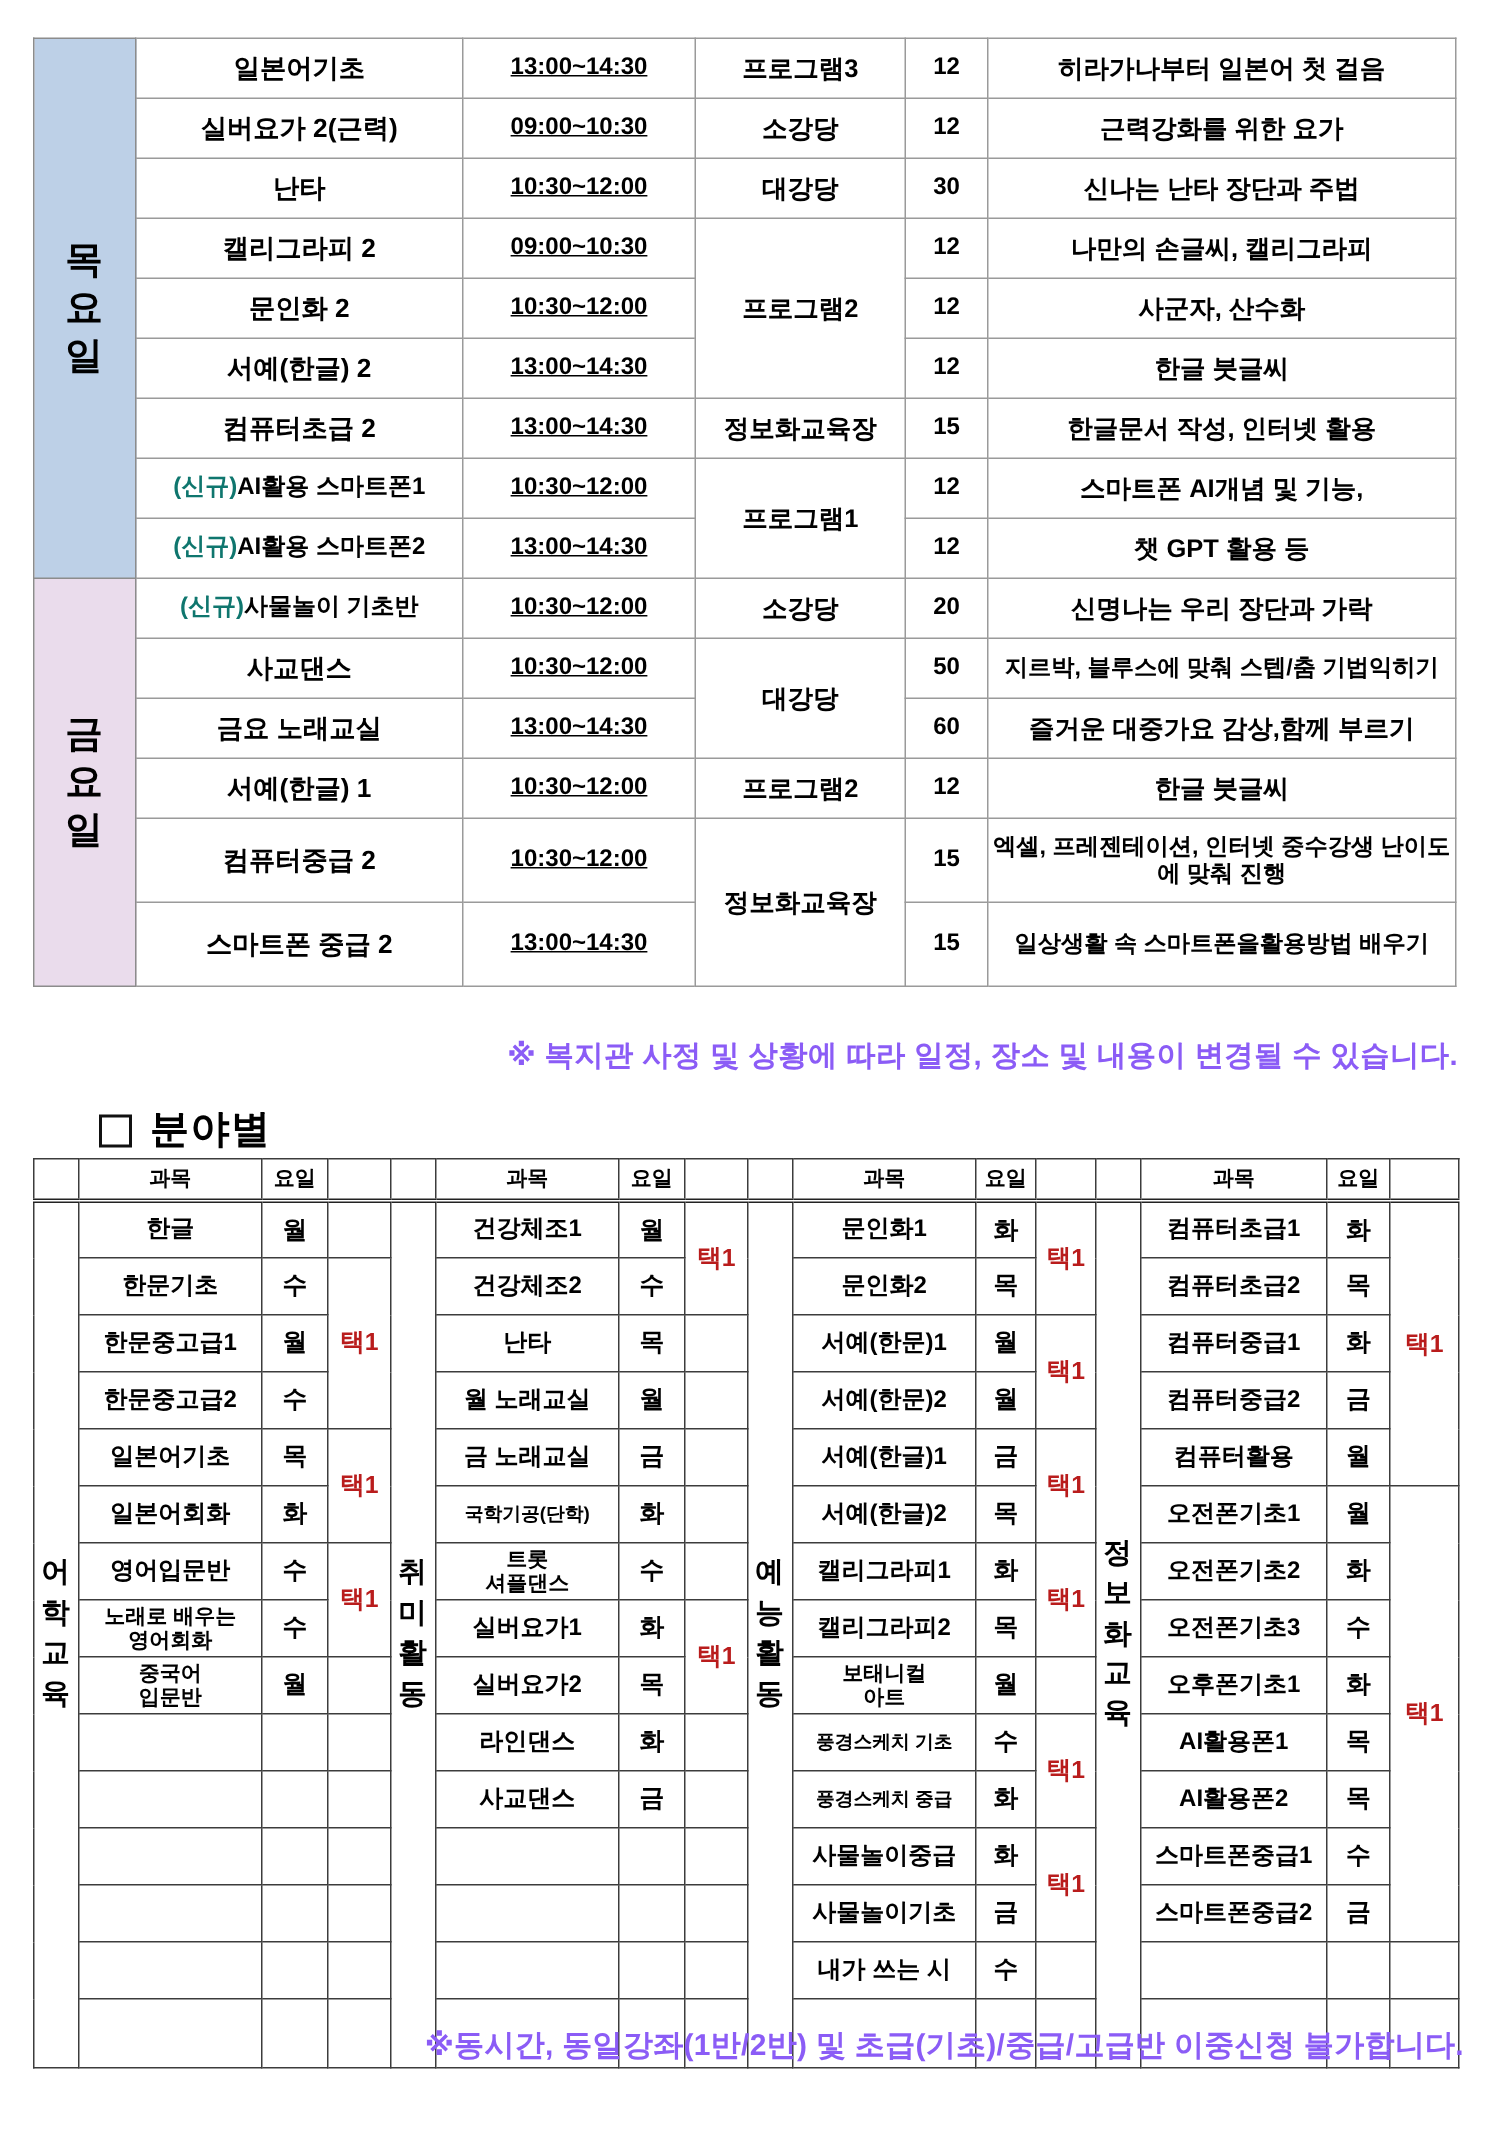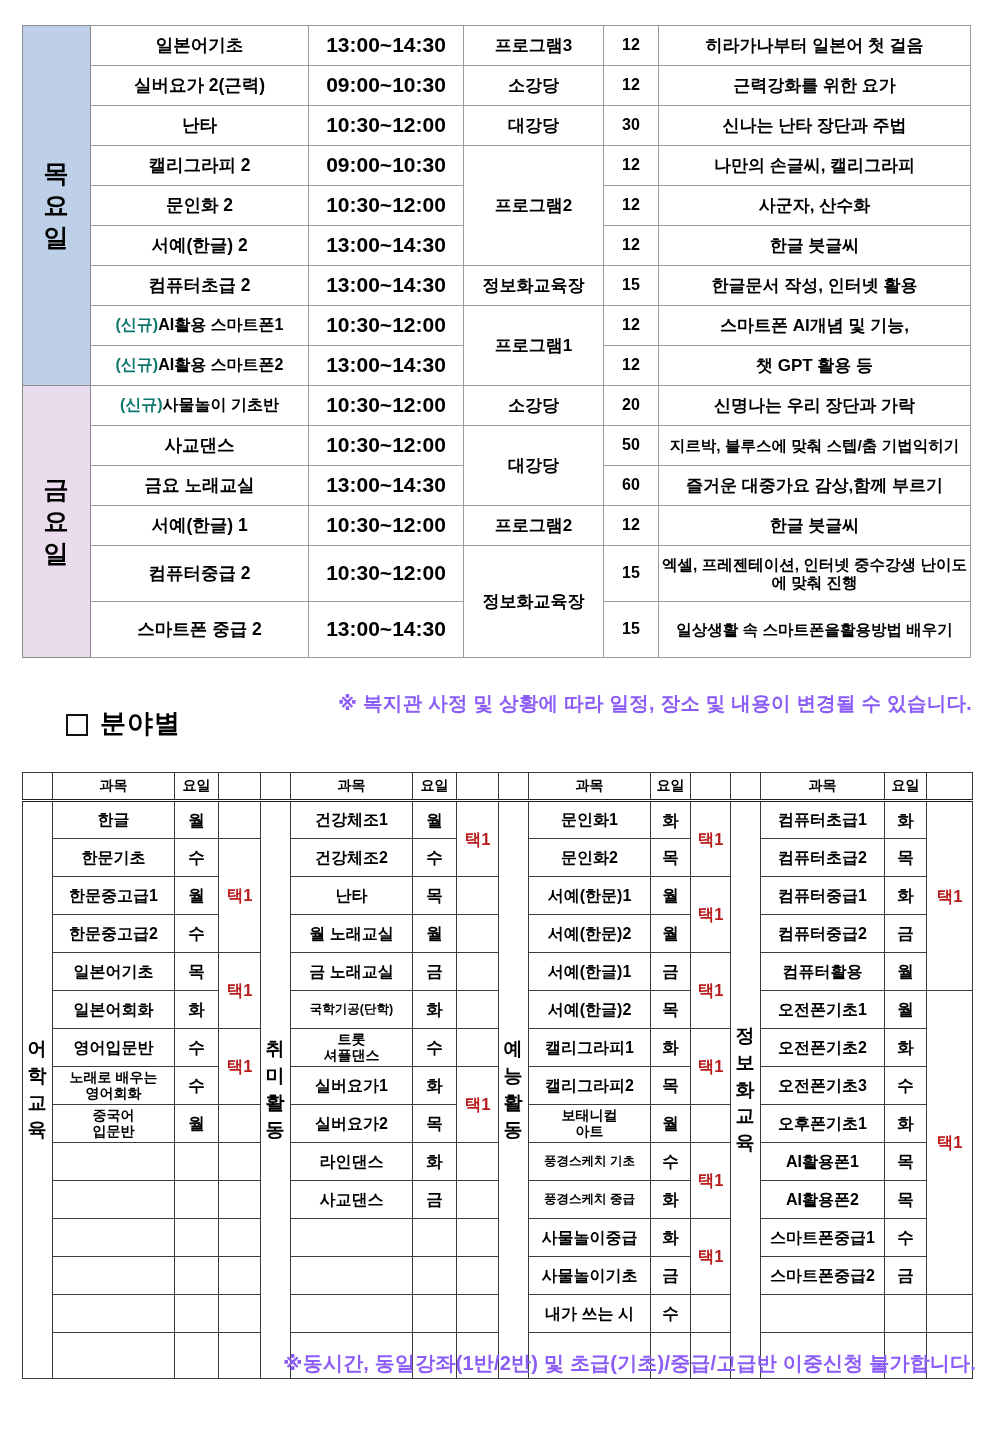--- a/index.html
+++ b/index.html
@@ -39,21 +39,21 @@
   table.sched td.daylabel {
     font-size: 25px;
     letter-spacing: 1px;
     border: 1px solid #8c8c8c;
   }
   td.day-thu { background: #bdd0e7; }
   td.day-fri { background: #eadcec; }
   .daylabel .dchar { display: block; margin: 3px 0; }
 
   td.c-name   { font-size: 17.5px; }
-  td.c-time   { font-size: 21px; }
+  td.c-time   { font-size: 16px; text-decoration: underline; }
   td.c-place  { font-size: 17px; }
   td.c-cap    { font-size: 16px; }
   td.c-desc   { font-size: 17px; }
   td.c-desc.small { font-size: 15.5px; }
   td.c-name.small { font-size: 16px; }
 
   .newtag { color: #0f766e; }
   .two-line { line-height: 1.3; }
 
   
@@ -75,21 +75,21 @@
     width: 976px;
     text-align: right;
     font-size: 20px;
     letter-spacing: 0.2px;
   }
 
   
   .section-head {
     position: absolute;
     left: 22px;
-    top: 706px;
+    top: 735px;
     font-size: 26px;
     font-weight: bold;
     letter-spacing: 1px;
     display: flex;
     align-items: center;
     gap: 12px;
     padding-left: 44px;
   }
   .sq-icon {
     width: 18px; height: 18px;

